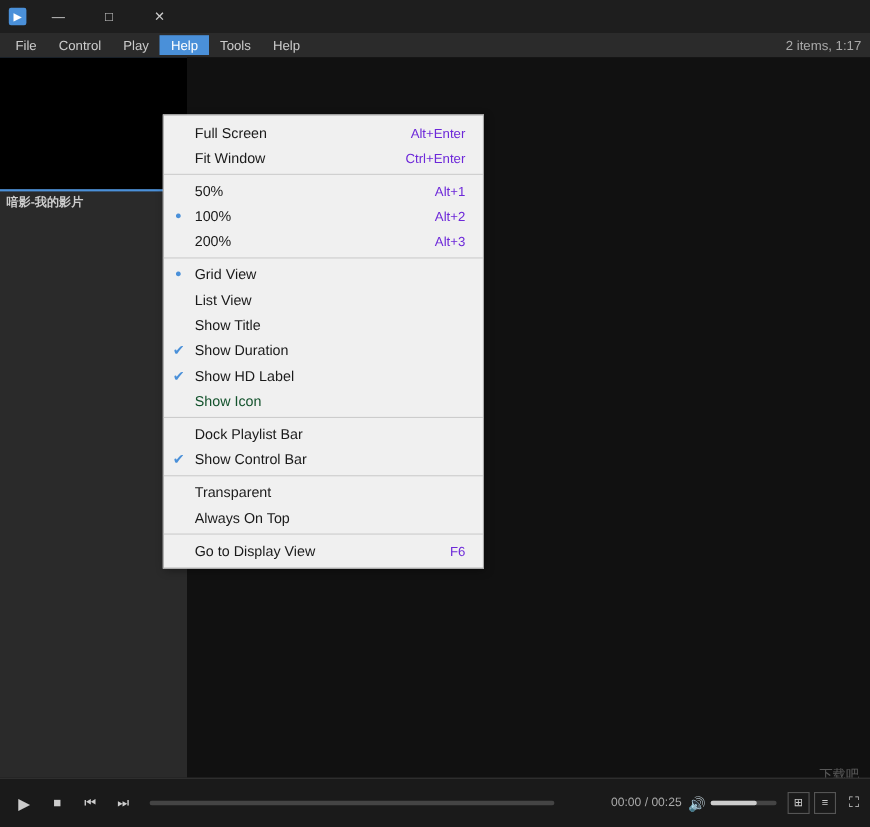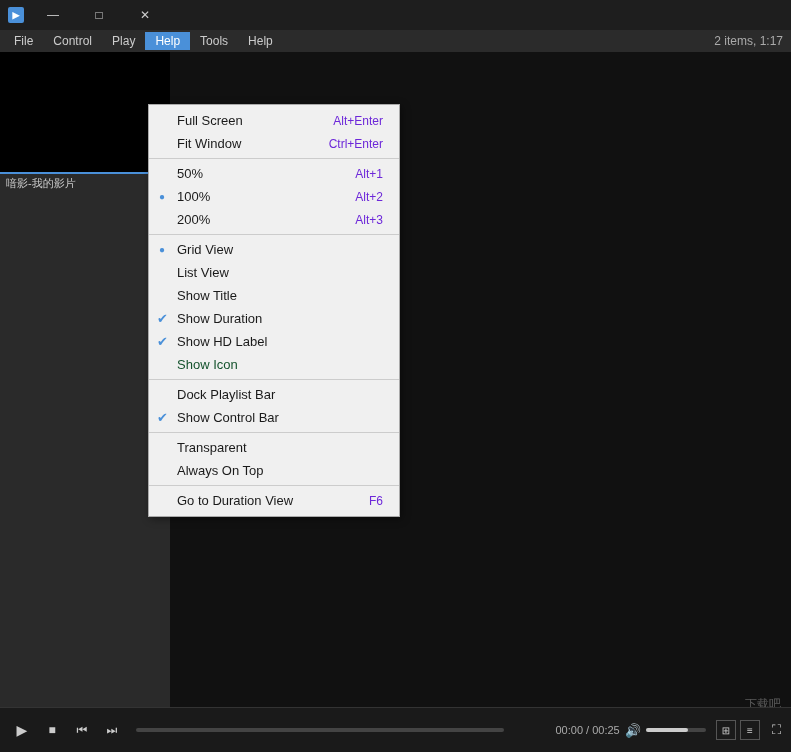--- a/index.html
+++ b/index.html
@@ -106,20 +106,21 @@
       left: 0;
       width: 170px;
       bottom: 0;
       background: #2a2a2a;
       overflow: hidden;
     }
 
     .playlist-item {
       position: relative;
       cursor: pointer;
+      font-weight: bold;
     }
     .playlist-item-thumb {
       width: 170px;
       height: 120px;
       background: #000;
       display: flex;
       align-items: center;
       justify-content: center;
     }
     .playlist-item-label {
@@ -224,21 +225,21 @@
       font-size: 13px;
       cursor: pointer;
       margin-left: 6px;
     }
 
     
     .dropdown-menu {
       position: absolute;
       top: 52px;
       left: 148px;
-      width: 252px;
+      width: 292px;
       background: #f0f0f0;
       border: 1px solid #aaa;
       box-shadow: 2px 2px 8px rgba(0,0,0,0.4);
       z-index: 100;
       padding: 4px 0;
     }
 
     .menu-entry {
       display: flex;
       align-items: center;
@@ -378,21 +379,21 @@
     </div>
     <div class="menu-separator"></div>
     <div class="menu-entry">
       <span>Transparent</span>
     </div>
     <div class="menu-entry">
       <span>Always On Top</span>
     </div>
     <div class="menu-separator"></div>
     <div class="menu-entry">
-      <span>Go to Duration View</span>
+      <span>Go to Display View</span>
       <span class="shortcut">F6</span>
     </div>
 
   </div>
 
 </div>
 
 <div class="watermark">下载吧</div>
 
 <div class="control-bar">

